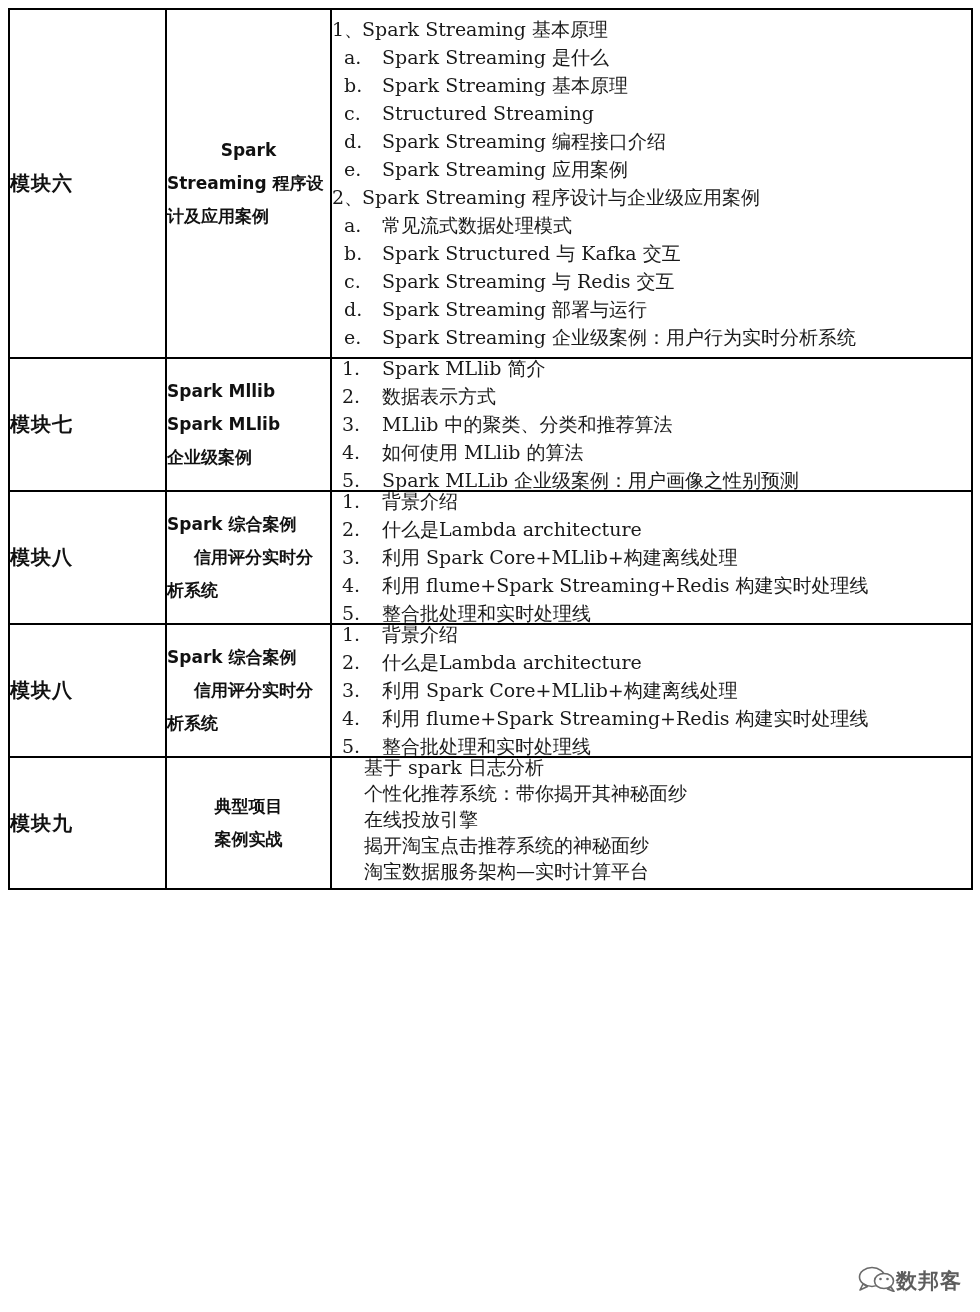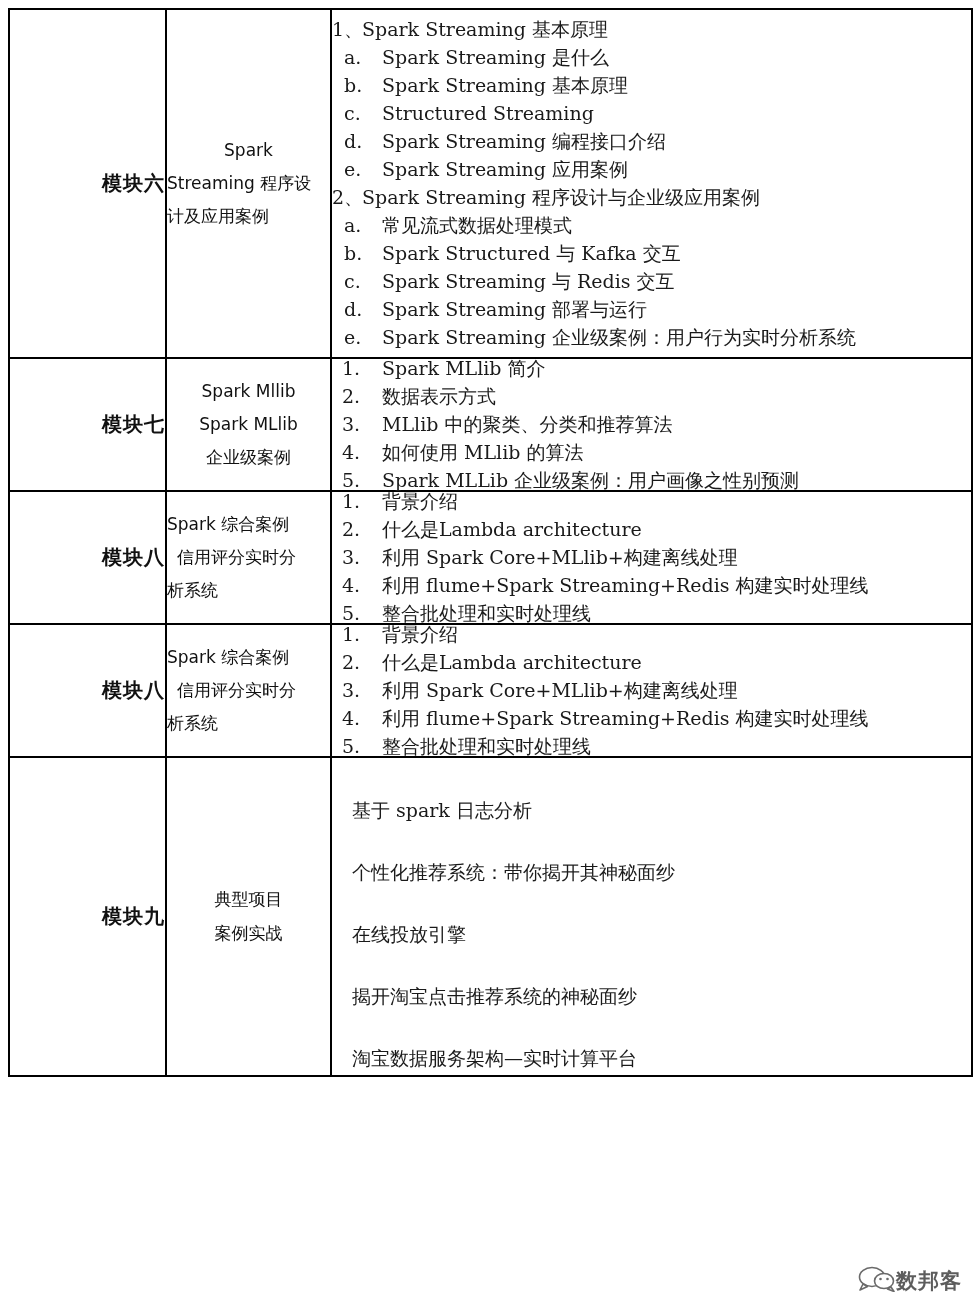--- a/index.html
+++ b/index.html
@@ -39,42 +39,42 @@
     padding: 0;
     background: #ffffff;
   }
 
   col.c-module  { width: 157px; }
   col.c-title   { width: 165px; }
   col.c-content { width: 641px; }
 
   
   .module-cell {
-    text-align: right;
+    text-align: left;
     font-family: "DejaVu Sans", "Liberation Sans", sans-serif;
     font-weight: bold;
     font-size: 20px;
     letter-spacing: 1px;
     color: #111111;
   }
 
   
   .title-cell {
     font-family: "DejaVu Sans", "Liberation Sans", sans-serif;
-    font-weight: normal;
+    font-weight: bold;
     font-size: 17px;
     line-height: 1.95;
     color: #111111;
     padding: 4px 2px 4px 2px;
   }
   .title-cell .tline { display: block; white-space: nowrap; }
   .title-cell.align-center .tline { text-align: center; }
-  .title-cell.align-left   .tline { text-align: center; }
+  .title-cell.align-left   .tline { text-align: left; }
   .title-cell.align-mixed .tline { text-align: left; }
-  .title-cell.align-mixed .tline.indent { text-indent: 10px; }
+  .title-cell.align-mixed .tline.indent { text-indent: 10px; text-align: center; }
   .title-cell.t-m6 .tline.l0 { text-align: center; }
 
   
   .content-cell {
     padding: 16px 8px 16px 14px;
     font-size: 19px;
     line-height: 1.0;
     color: #1a1a1a;
   }
   .content-cell.dense { padding-top: 10px; padding-bottom: 10px; }
@@ -95,21 +95,21 @@
   }
   .marker.top     { width: 30px; margin-left: 0px; }
   .marker.alpha   { width: 38px; margin-left: 12px; }
   .marker.num     { width: 40px; margin-left: 10px; }
 
   .line-text {
     flex: 0 1 auto;
     font-family: "DejaVu Serif", "Liberation Serif", serif;
     text-align: center;
   }
-  .line.plain { margin-bottom: 7px; padding-left: 20px; margin-top: 43px; }
+  .line.plain { margin-bottom: 7px; padding-left: 32px; }
 
   
   .watermark {
     position: absolute;
     right: 18px;
     bottom: 16px;
     display: flex;
     align-items: center;
     opacity: 0.82;
   }

